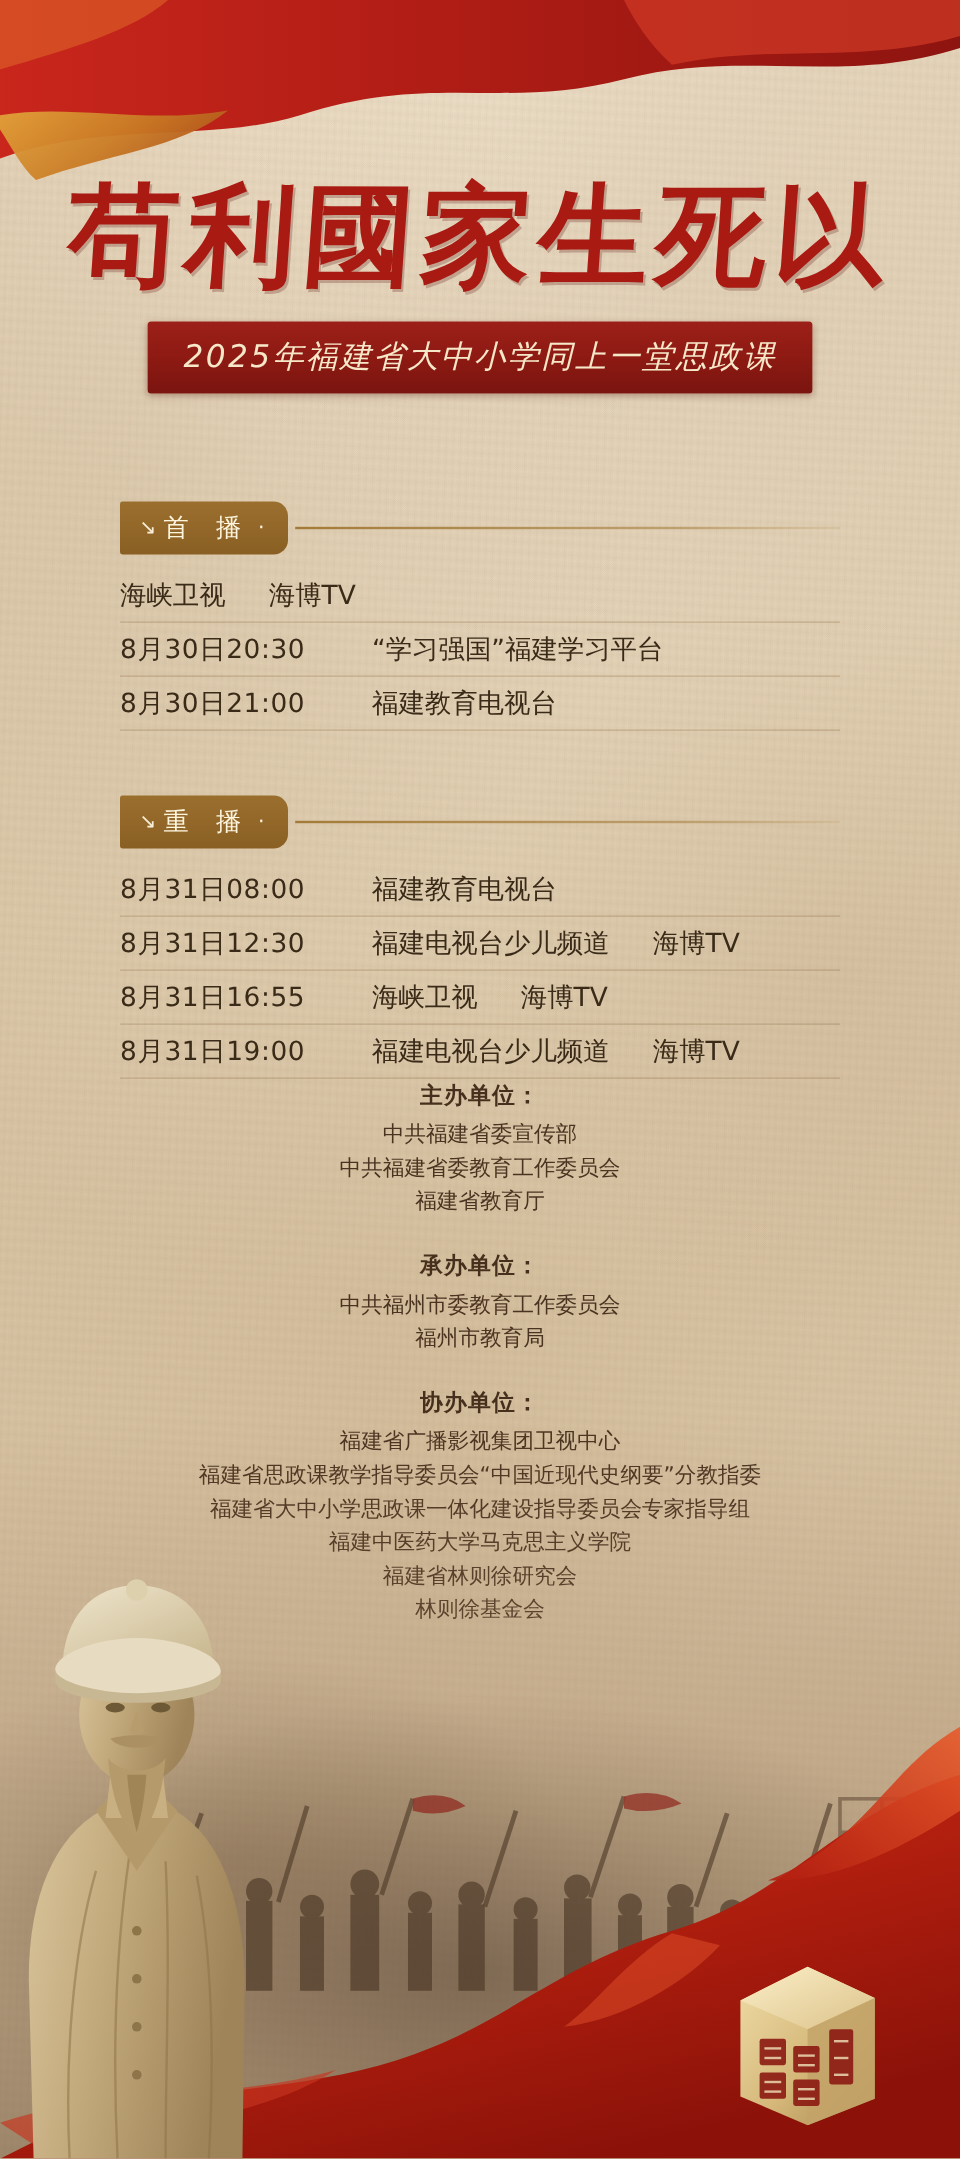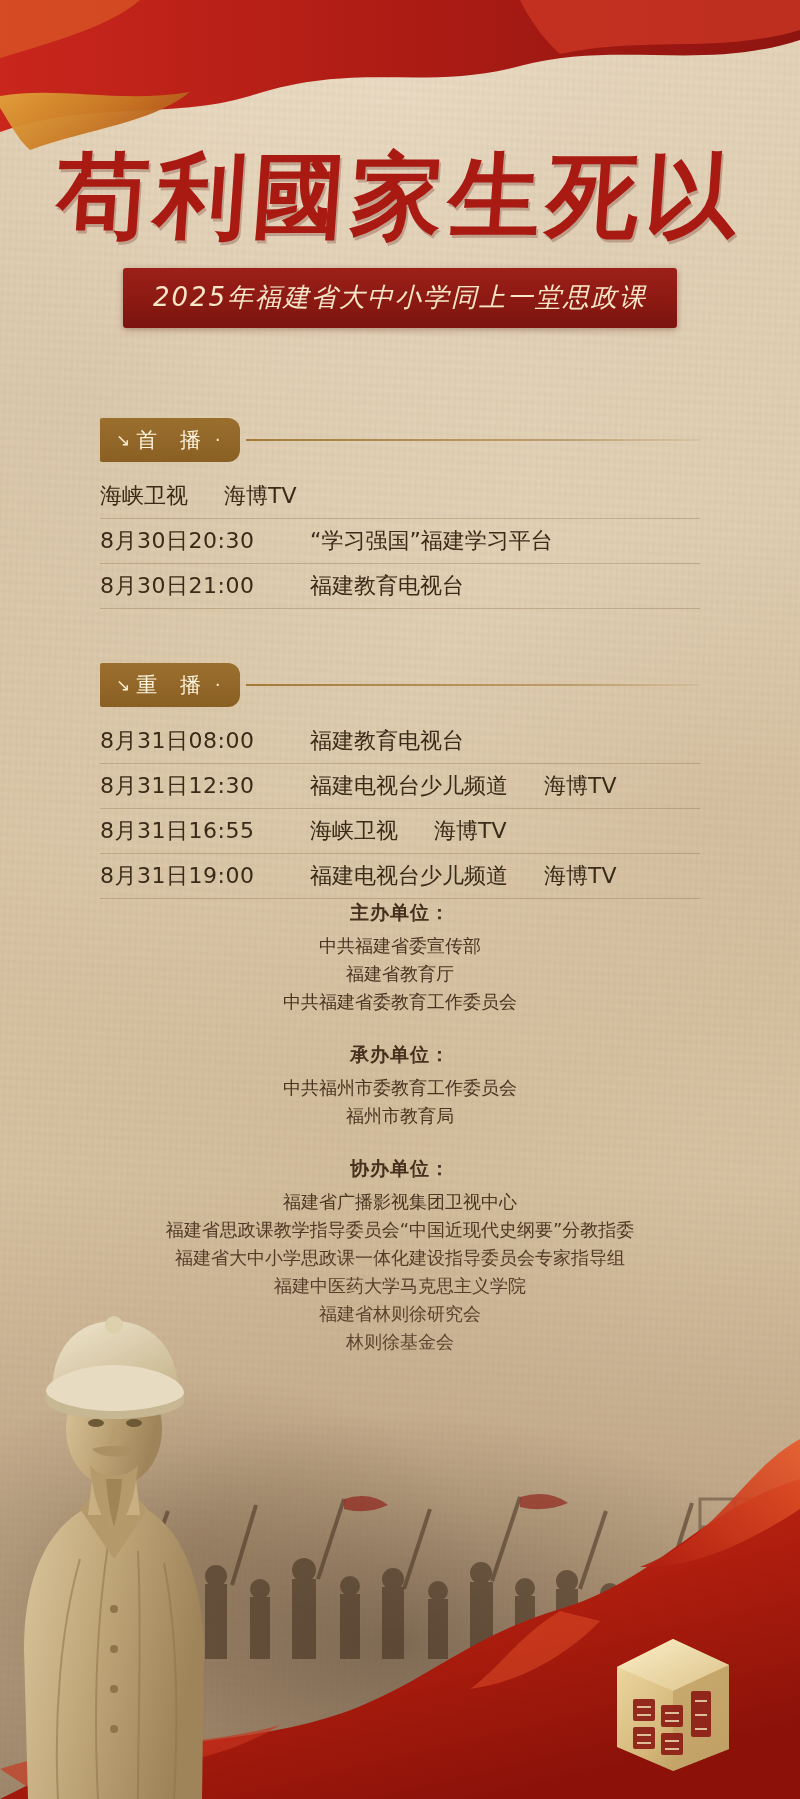--- a/index.html
+++ b/index.html
@@ -318,22 +318,22 @@
           <span>海博TV</span>
         </span>
       </div>
     </div>
   </div>
 
   <div class="orgs">
     <div class="org-group">
       <div class="org-title">主办单位：</div>
       <div class="org-line">中共福建省委宣传部</div>
+      <div class="org-line">中共福建省委教育工作委员会</div>
       <div class="org-line">福建省教育厅</div>
-      <div class="org-line">中共福建省委教育工作委员会</div>
     </div>
     <div class="org-group">
       <div class="org-title">承办单位：</div>
       <div class="org-line">中共福州市委教育工作委员会</div>
       <div class="org-line">福州市教育局</div>
     </div>
     <div class="org-group">
       <div class="org-title">协办单位：</div>
       <div class="org-line">福建省广播影视集团卫视中心</div>
       <div class="org-line">福建省思政课教学指导委员会“中国近现代史纲要”分教指委</div>

